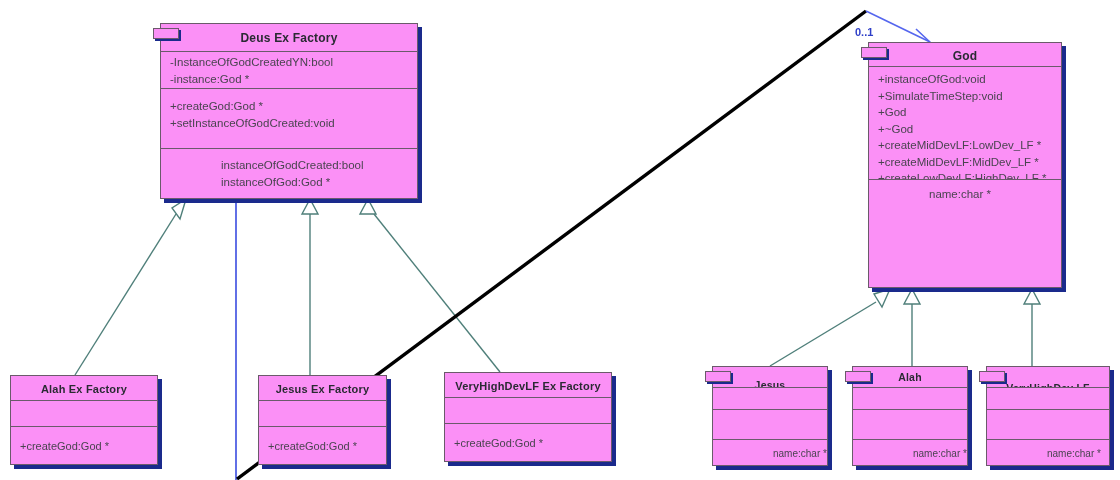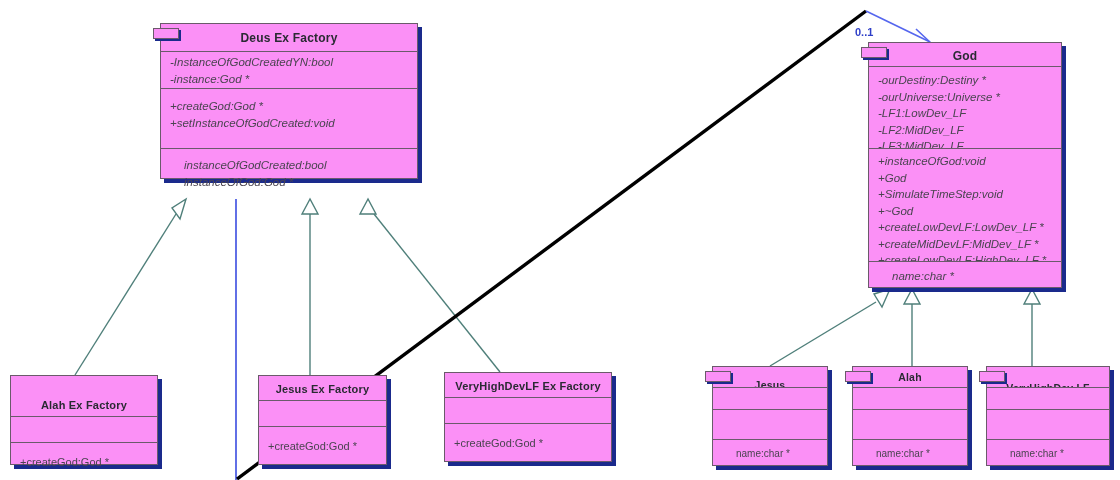--- a/index.html
+++ b/index.html
@@ -43,26 +43,26 @@
     font-weight:bold;
     color:#2a2a33;
     letter-spacing:.2px;
     white-space:nowrap;
   }
   .c-line{
     color:#4a4450;
     white-space:nowrap;
     padding-left:9px;
   }
-  .c-line.indent{padding-left:23px;}
+  .c-line.indent{padding-left:23px;margin-left:37px;}
   .empty{}
 
   
   .big   .c-title{font-size:12px;line-height:17px;}
-  .big   .c-line {font-size:11.5px;line-height:16.5px;font-style:italic;}
+  .big   .c-line {font-size:11.5px;line-height:16.5px;}
   .small .c-title{font-size:11px;line-height:16px;}
   .small .c-line {font-size:11px;line-height:16px;}
   .tiny  .c-title{font-size:10.5px;line-height:15px;}
   .tiny  .c-line {font-size:10px;line-height:15px;}
 
   
   .mult-label{
     position:absolute;
     font-size:11px;
     font-weight:bold;
@@ -115,21 +115,21 @@
     <g>
       <line x1="237" y1="479" x2="866" y2="11" stroke="#000000" stroke-width="3.4"></line>
     </g>
 
     <g>
       <line x1="866" y1="11" x2="930" y2="42" stroke="#5566ee" stroke-width="1.6"></line>
       <polyline points="916,29 932,44 914,45" fill="none" stroke="#5566ee" stroke-width="1.6"></polyline>
     </g>
   </svg>
 
-  <div class="uml-class big" style="left:160px;top:23px;width:258px;height:156px;">
+  <div class="uml-class big" style="left:160px;top:23px;width:258px;height:176px;">
     <div class="tab"></div>
     <div class="compartment" style="height:28px;padding-top:6px;">
       <div class="c-title">Deus Ex Factory</div>
     </div>
     <div class="compartment" style="height:37px;padding-top:2px;">
       <div class="c-line">-InstanceOfGodCreatedYN:bool</div>
       <div class="c-line">-instance:God *</div>
     </div>
     <div class="compartment" style="height:60px;padding-top:9px;">
       <div class="c-line">+createGod:God *</div>
@@ -139,43 +139,36 @@
       <div class="c-line indent">instanceOfGodCreated:bool</div>
       <div class="c-line indent">instanceOfGod:God *</div>
     </div>
   </div>
 
   <div class="uml-class big" style="left:868px;top:42px;width:194px;height:246px;">
     <div class="tab"></div>
     <div class="compartment" style="height:24px;padding-top:5px;">
       <div class="c-title">God</div>
     </div>
-    <div class="compartment" style="height:82px;padding-top:5px;">
-      <div class="c-line">-ourDestiny:Destiny *</div>
-      <div class="c-line">-ourUniverse:Universe *</div>
-      <div class="c-line">-LF1:LowDev_LF</div>
-      <div class="c-line">-LF2:MidDev_LF</div>
-      <div class="c-line">-LF3:MidDev_LF</div>
-    </div>
     <div class="compartment" style="height:113px;padding-top:4px;">
       <div class="c-line">+instanceOfGod:void</div>
+      <div class="c-line">+SimulateTimeStep:void</div>
       <div class="c-line">+God</div>
-      <div class="c-line">+SimulateTimeStep:void</div>
       <div class="c-line">+~God</div>
-      <div class="c-line">+createLowDevLF:LowDev_LF *</div>
+      <div class="c-line">+createMidDevLF:LowDev_LF *</div>
       <div class="c-line">+createMidDevLF:MidDev_LF *</div>
       <div class="c-line">+createLowDevLF:HighDev_LF *</div>
     </div>
     <div class="compartment" style="height:27px;padding-top:6px;">
       <div class="c-line indent">name:char *</div>
     </div>
   </div>
 
   <div class="uml-class small" style="left:10px;top:375px;width:148px;height:90px;">
-    <div class="compartment" style="height:25px;padding-top:5px;margin-top:16px;">
+    <div class="compartment" style="height:25px;padding-top:5px;">
       <div class="c-title">Alah Ex Factory</div>
     </div>
     <div class="compartment empty" style="height:26px;"></div>
     <div class="compartment" style="height:39px;padding-top:11px;">
       <div class="c-line">+createGod:God *</div>
     </div>
   </div>
 
   <div class="uml-class small" style="left:258px;top:375px;width:129px;height:90px;">
     <div class="compartment" style="height:25px;padding-top:5px;">

